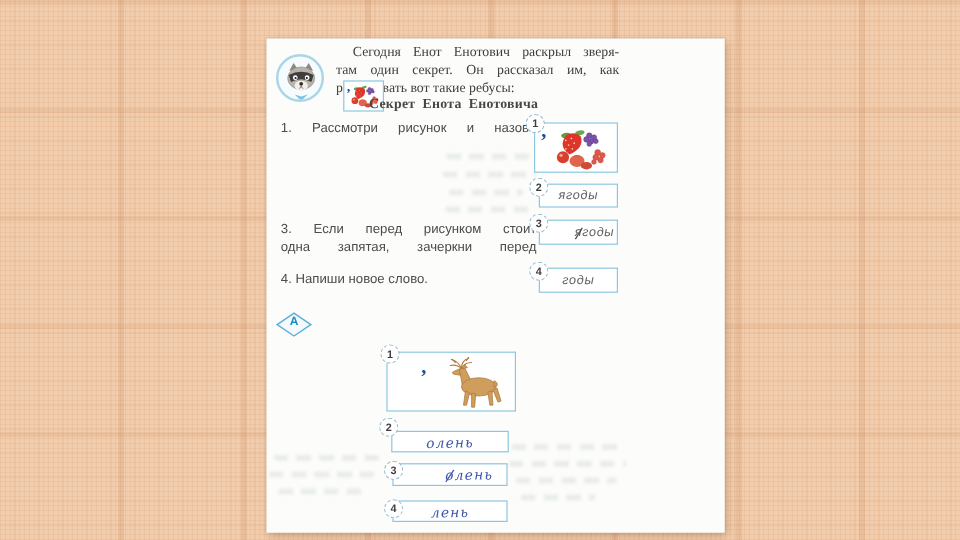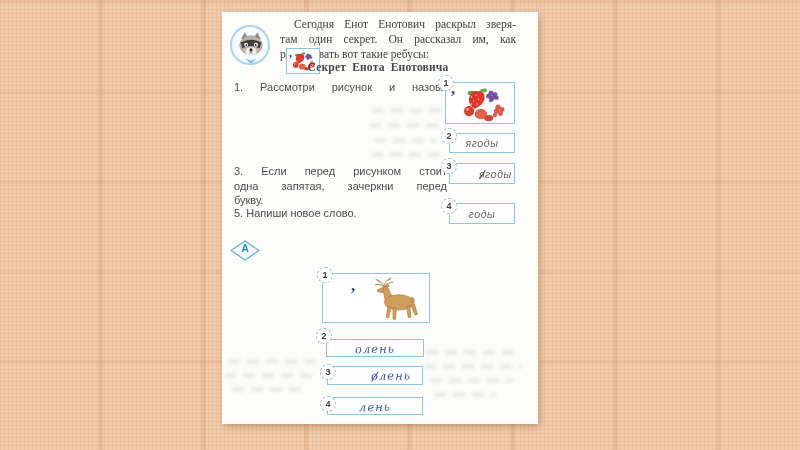--- a/index.html
+++ b/index.html
@@ -7,21 +7,21 @@
     position:relative;width:800px;height:450px;overflow:hidden;
     background-color:#f2cdad;
     background-image:
       repeating-linear-gradient(0deg, rgba(208,150,106,.16) 0 1px, transparent 1px 4px),
       repeating-linear-gradient(90deg, rgba(208,150,106,.16) 0 1px, transparent 1px 4px),
       repeating-linear-gradient(90deg, transparent 0 98px, rgba(193,128,82,.20) 98px 103px),
       repeating-linear-gradient(0deg, transparent 0 86px, rgba(193,128,82,.14) 86px 90px);
     font-family:"Liberation Sans", sans-serif;
   }
   .page{
-    position:absolute;left:222px;top:12px;width:316px;height:412px;
+    position:absolute;left:222px;top:32px;width:382px;height:412px;
     background:#fcfcfa;
     box-shadow:2px 3px 7px rgba(146,92,52,.40), 0 0 1px rgba(0,0,0,.15);
   }
   .page *{position:absolute;box-sizing:border-box;}
 
   
   .avatar{left:8px;top:13px;width:40px;height:40px;border-radius:50%;
     border:2px solid #a9d5e9;background:#f6fbfd;overflow:hidden;}
   .avatar svg{left:0;top:0;}
 
@@ -187,24 +187,23 @@
     </div>
 
     <div class="title">Секрет Енота Енотовича</div>
 
     <div class="task t1">
       <div class="jl">1. Рассмотри рисунок и назови</div>
     </div>
     <div class="task t3">
       <div class="jl">3. Если перед рисунком стоит</div>
       <div class="jl">одна запятая, зачеркни перед</div>
-      <div>букву.</div>
     </div>
     <div class="task t4">
-      <div>5. Напиши новое слово.</div>
+      <div>4. Напиши новое слово.</div>
     </div>
 
     <div class="ncirc ac1">1</div>
     <div class="bbox ab1">
       <span class="comma">,</span>
       <svg width="52" height="36">
           <use href="#sym-berries"></use>
         </svg>
     </div>
     <div class="ncirc ac2">2</div>

